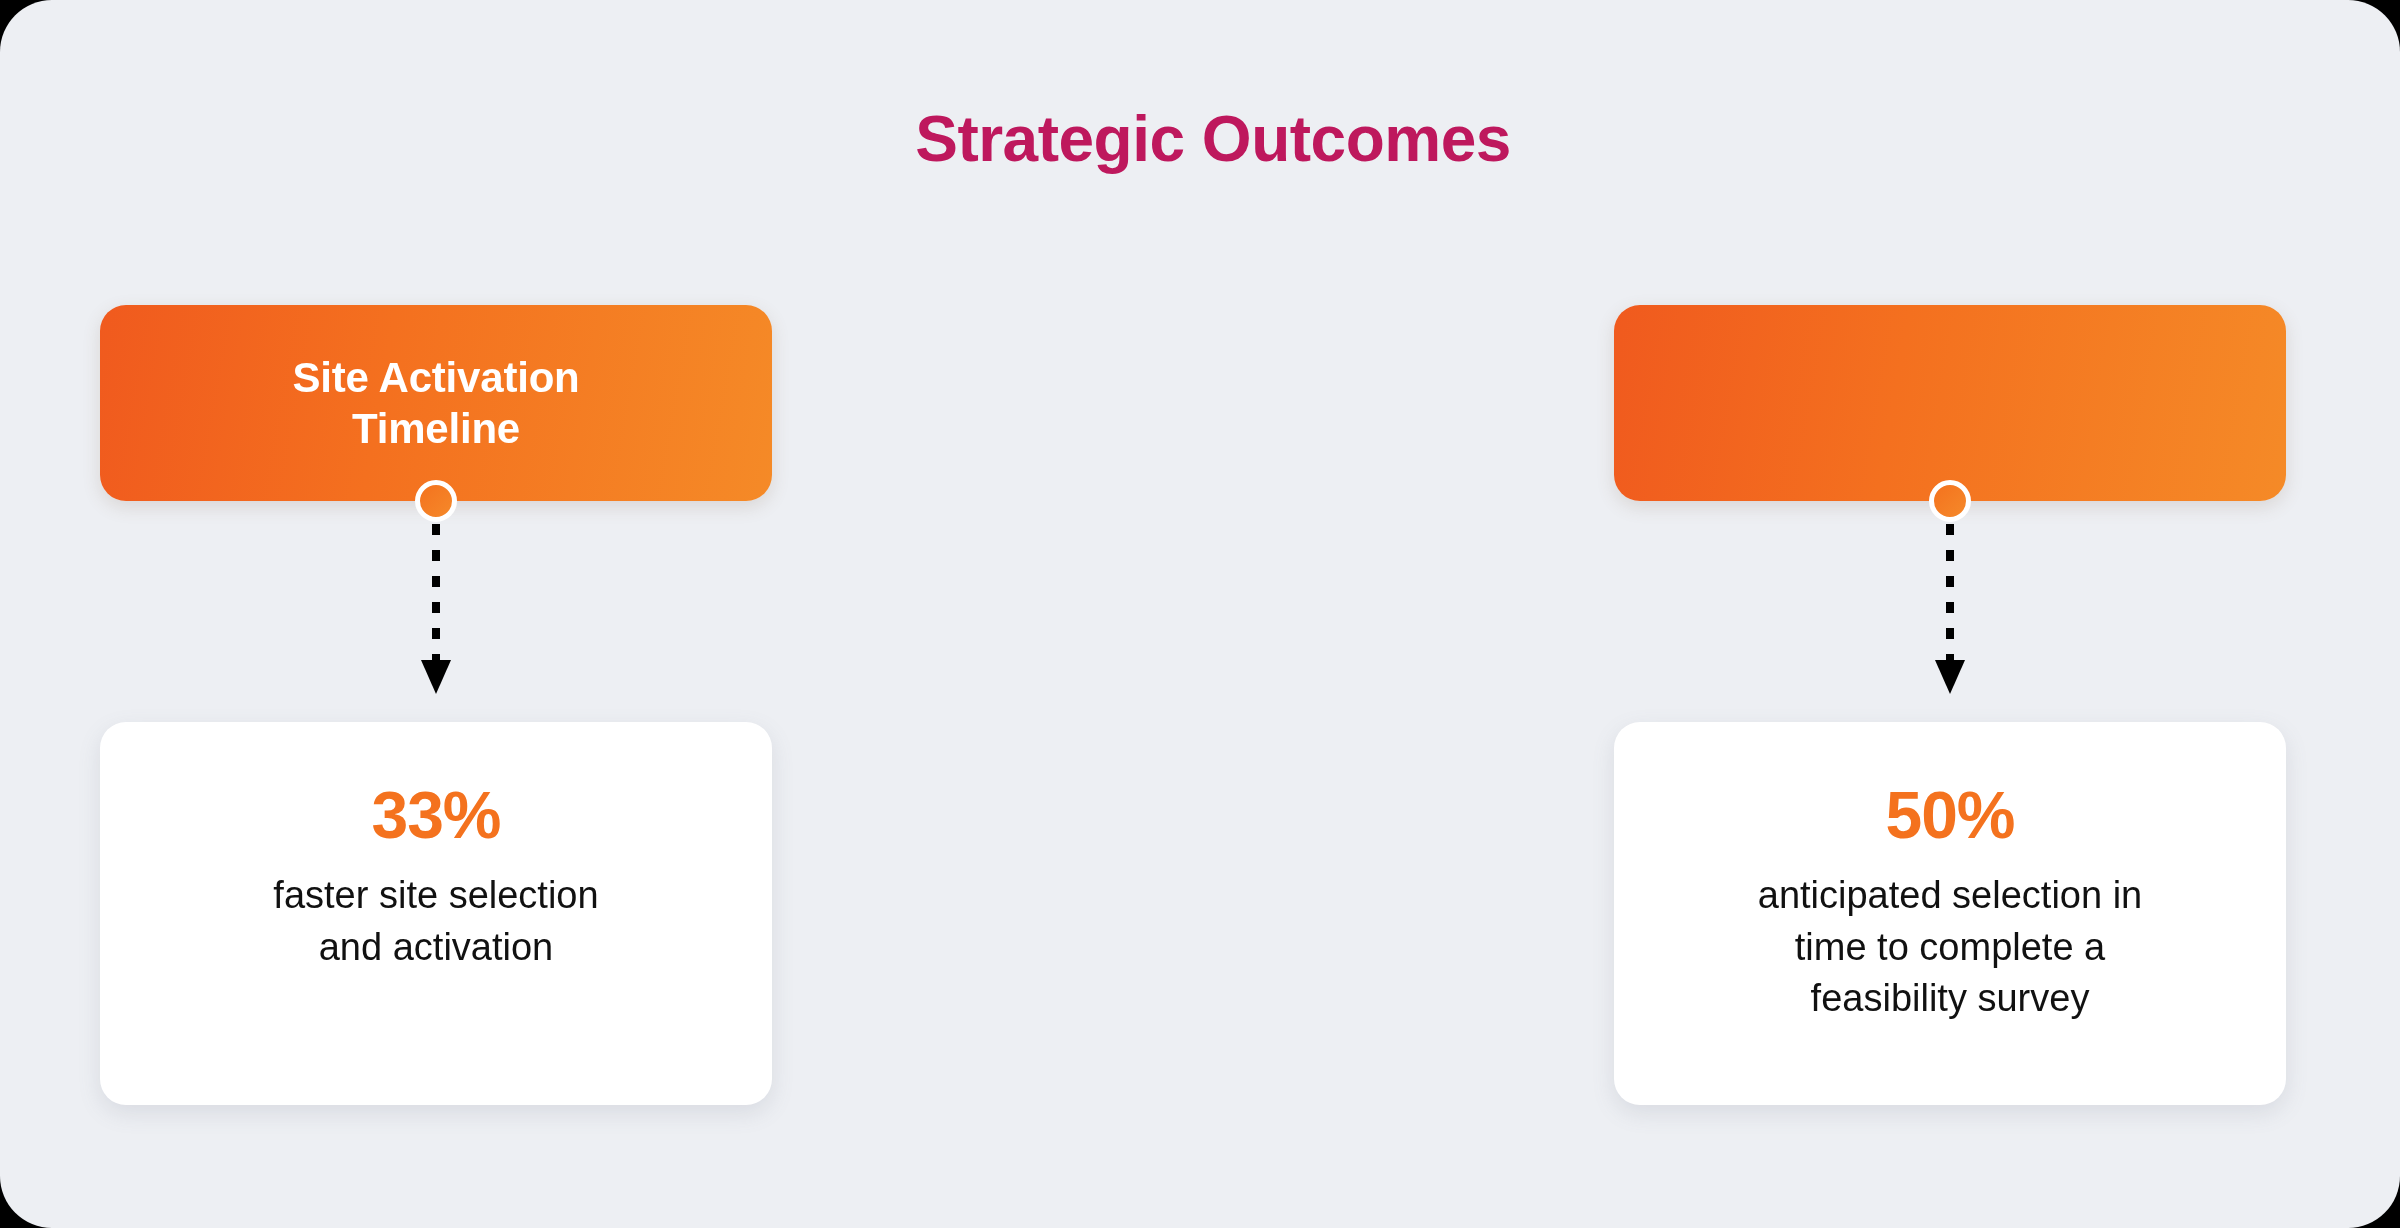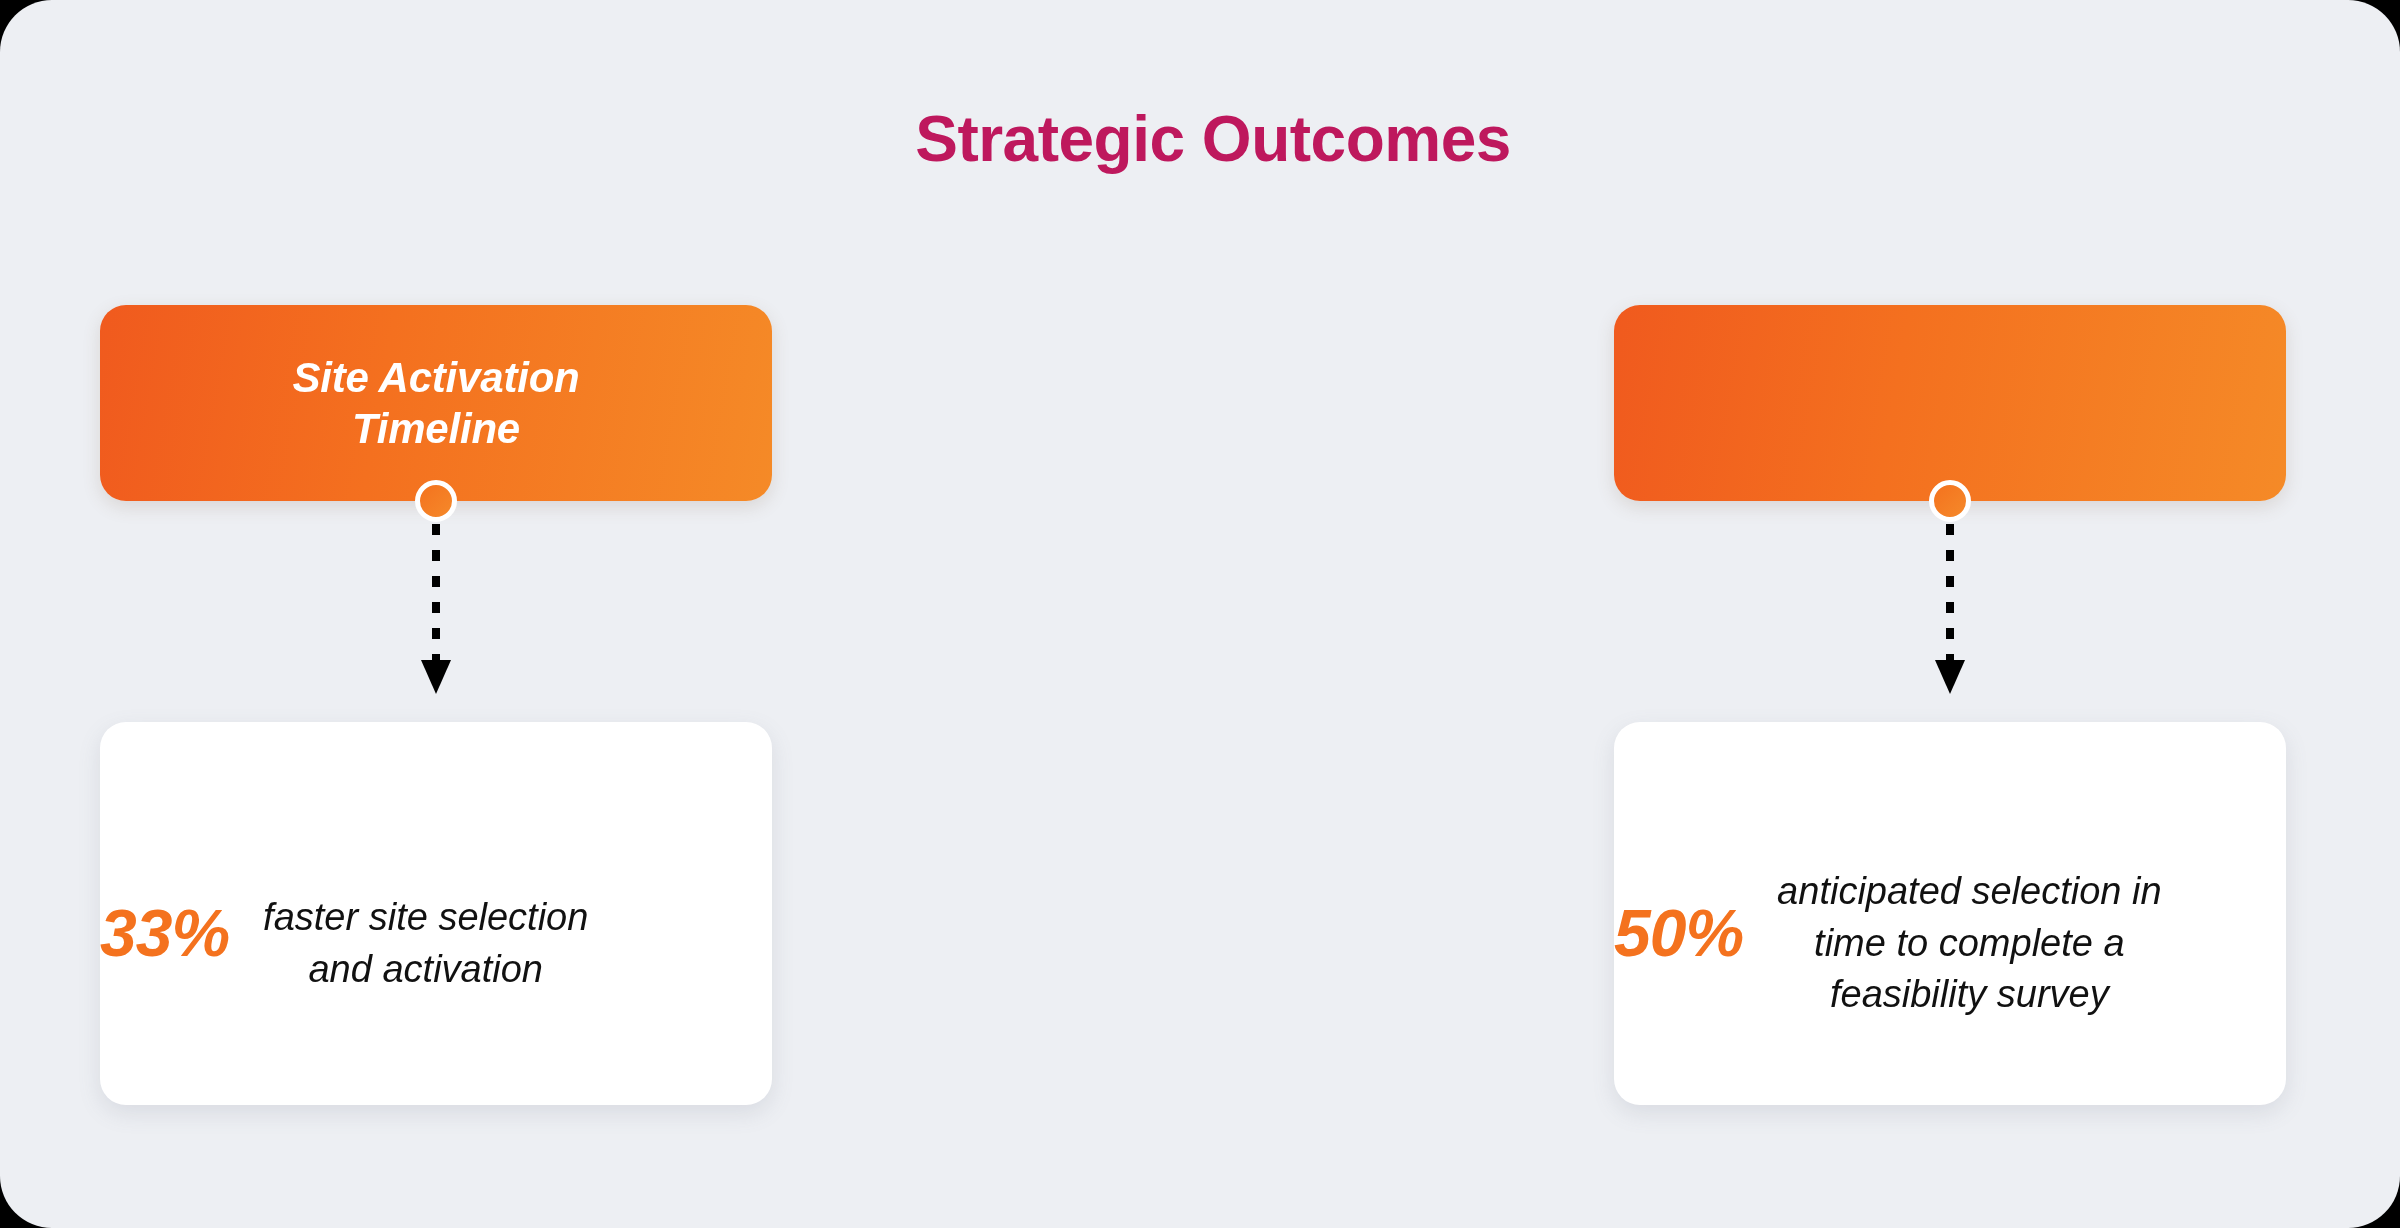--- a/index.html
+++ b/index.html
@@ -44,21 +44,20 @@
     display: flex;
     justify-content: space-between;
   }
 
   .column {
     position: relative;
     width: 672px;
     display: flex;
     flex-direction: column;
     align-items: center;
-    font-style: italic;
   }
 
   
   .header-card {
     position: relative;
     width: 672px;
     height: 196px;
     border-radius: 26px;
     background: linear-gradient(100deg, #F05A1E 0%, #F4701F 42%, #F58A27 100%);
     box-shadow: 0 6px 18px rgba(120,90,60,0.16);
@@ -108,21 +107,21 @@
   
   .result-card {
     position: absolute;
     top: 417px;
     width: 672px;
     height: 383px;
     background: #FFFFFF;
     border-radius: 26px;
     box-shadow: 0 8px 22px rgba(110,118,138,0.16);
     display: flex;
-    flex-direction: row;
+    flex-direction: column;
     align-items: center;
     padding-top: 60px;
   }
 
   .stat-value {
     color: #F4721E;
     font-size: 66px;
     font-weight: bold;
     line-height: 1;
     letter-spacing: -1px;

